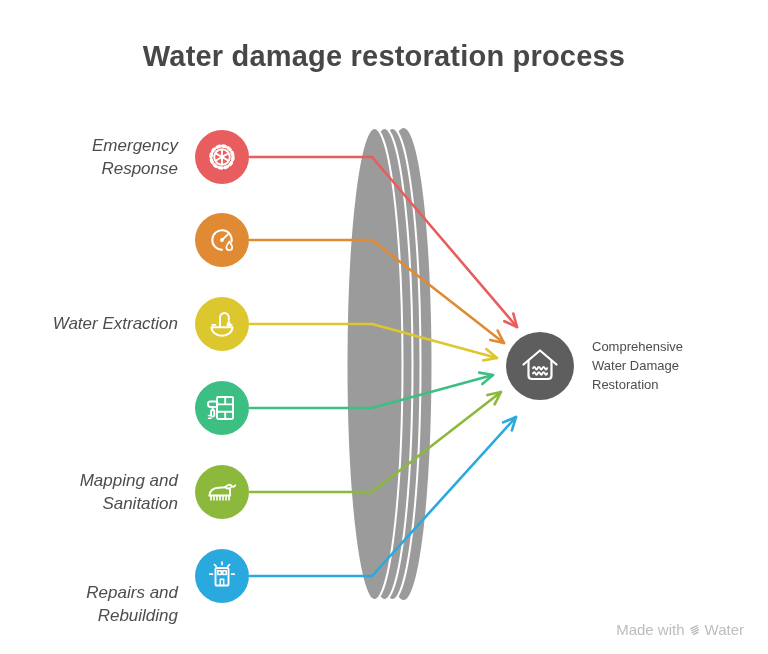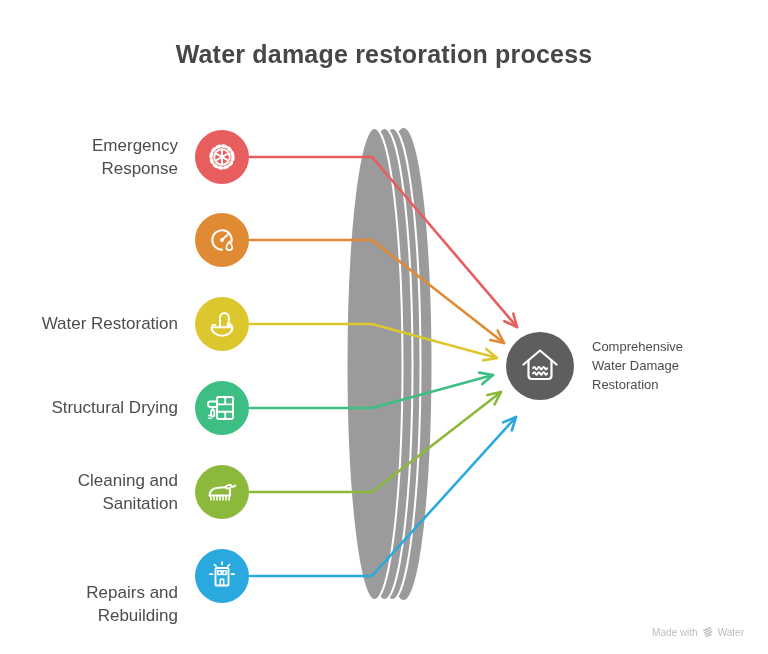--- a/index.html
+++ b/index.html
@@ -2,36 +2,36 @@
 <html><head>
 <meta charset="utf-8">
 <style>
   html,body{margin:0;padding:0;background:#ffffff;}
   .canvas{
     position:relative;width:768px;height:654px;background:#ffffff;overflow:hidden;
     font-family:"Liberation Sans",sans-serif;
   }
   .title{
     position:absolute;top:40px;left:0;width:768px;text-align:center;
-    font-size:25px;font-weight:700;color:#474747;letter-spacing:.2px;
+    font-size:29px;font-weight:700;color:#474747;letter-spacing:.2px;
   }
   .scene{position:absolute;top:0;left:0;}
   .item-label{
     position:absolute;right:590px;width:175px;text-align:right;
     font-size:17px;line-height:1.38;color:#4d4d4d;
-    white-space:pre-line;transform:translateY(-50%);
+    white-space:pre-line;transform:translateY(-50%);font-style:italic;
   }
   .result-label{
     position:absolute;left:592px;top:366px;width:150px;text-align:left;
     font-size:13px;line-height:1.45;color:#4d4d4d;
     white-space:pre-line;transform:translateY(-50%);
   }
   .watermark{
     position:absolute;right:24px;bottom:16px;
-    font-size:10px;color:#bdbdbd;display:flex;align-items:flex-end;gap:4px;
+    font-size:15px;color:#bdbdbd;display:flex;align-items:center;gap:4px;
   }
   .watermark svg{display:block;}
 </style>
 </head>
 <body>
 
 <div class="canvas">
 
   <div class="title">Water damage restoration process</div>
 
@@ -141,23 +141,22 @@
         <path d="M -16.5,-1.5 L 0,-15.5 L 16.5,-1.5"></path>
         <path d="M -11.5,-5.5 V 9.5 Q -11.5,13 -8,13 H 8 Q 11.5,13 11.5,9.5 V -5.5"></path>
         <path stroke-width="1.9" d="M -7,2.2 q 1.2,-2.6 2.4,0 q 1.2,2.6 2.3,0 q 1.2,-2.6 2.4,0 q 1.2,2.6 2.3,0 q 1.2,-2.6 2.4,0 q 1.2,2.6 2.3,0"></path>
         <path stroke-width="1.9" d="M -7,7.4 q 1.2,-2.6 2.4,0 q 1.2,2.6 2.3,0 q 1.2,-2.6 2.4,0 q 1.2,2.6 2.3,0 q 1.2,-2.6 2.4,0 q 1.2,2.6 2.3,0"></path>
       </g>
     </g>
   </svg>
 
   <div class="item-label" style="top:157px">Emergency
 Response</div>
-  <div class="item-label" style="top:324px">Water Restoration</div>
-  <div class="item-label" style="top:408px">Structural Drying</div>
-  <div class="item-label" style="top:492px">Cleaning and
+  <div class="item-label" style="top:324px">Water Extraction</div>
+  <div class="item-label" style="top:492px">Mapping and
 Sanitation</div>
   <div class="item-label" style="top:604px">Repairs and
 Rebuilding</div>
 
   <div class="result-label">Comprehensive
 Water Damage
 Restoration</div>
 
   <div class="watermark">
     <span>Made with</span>

